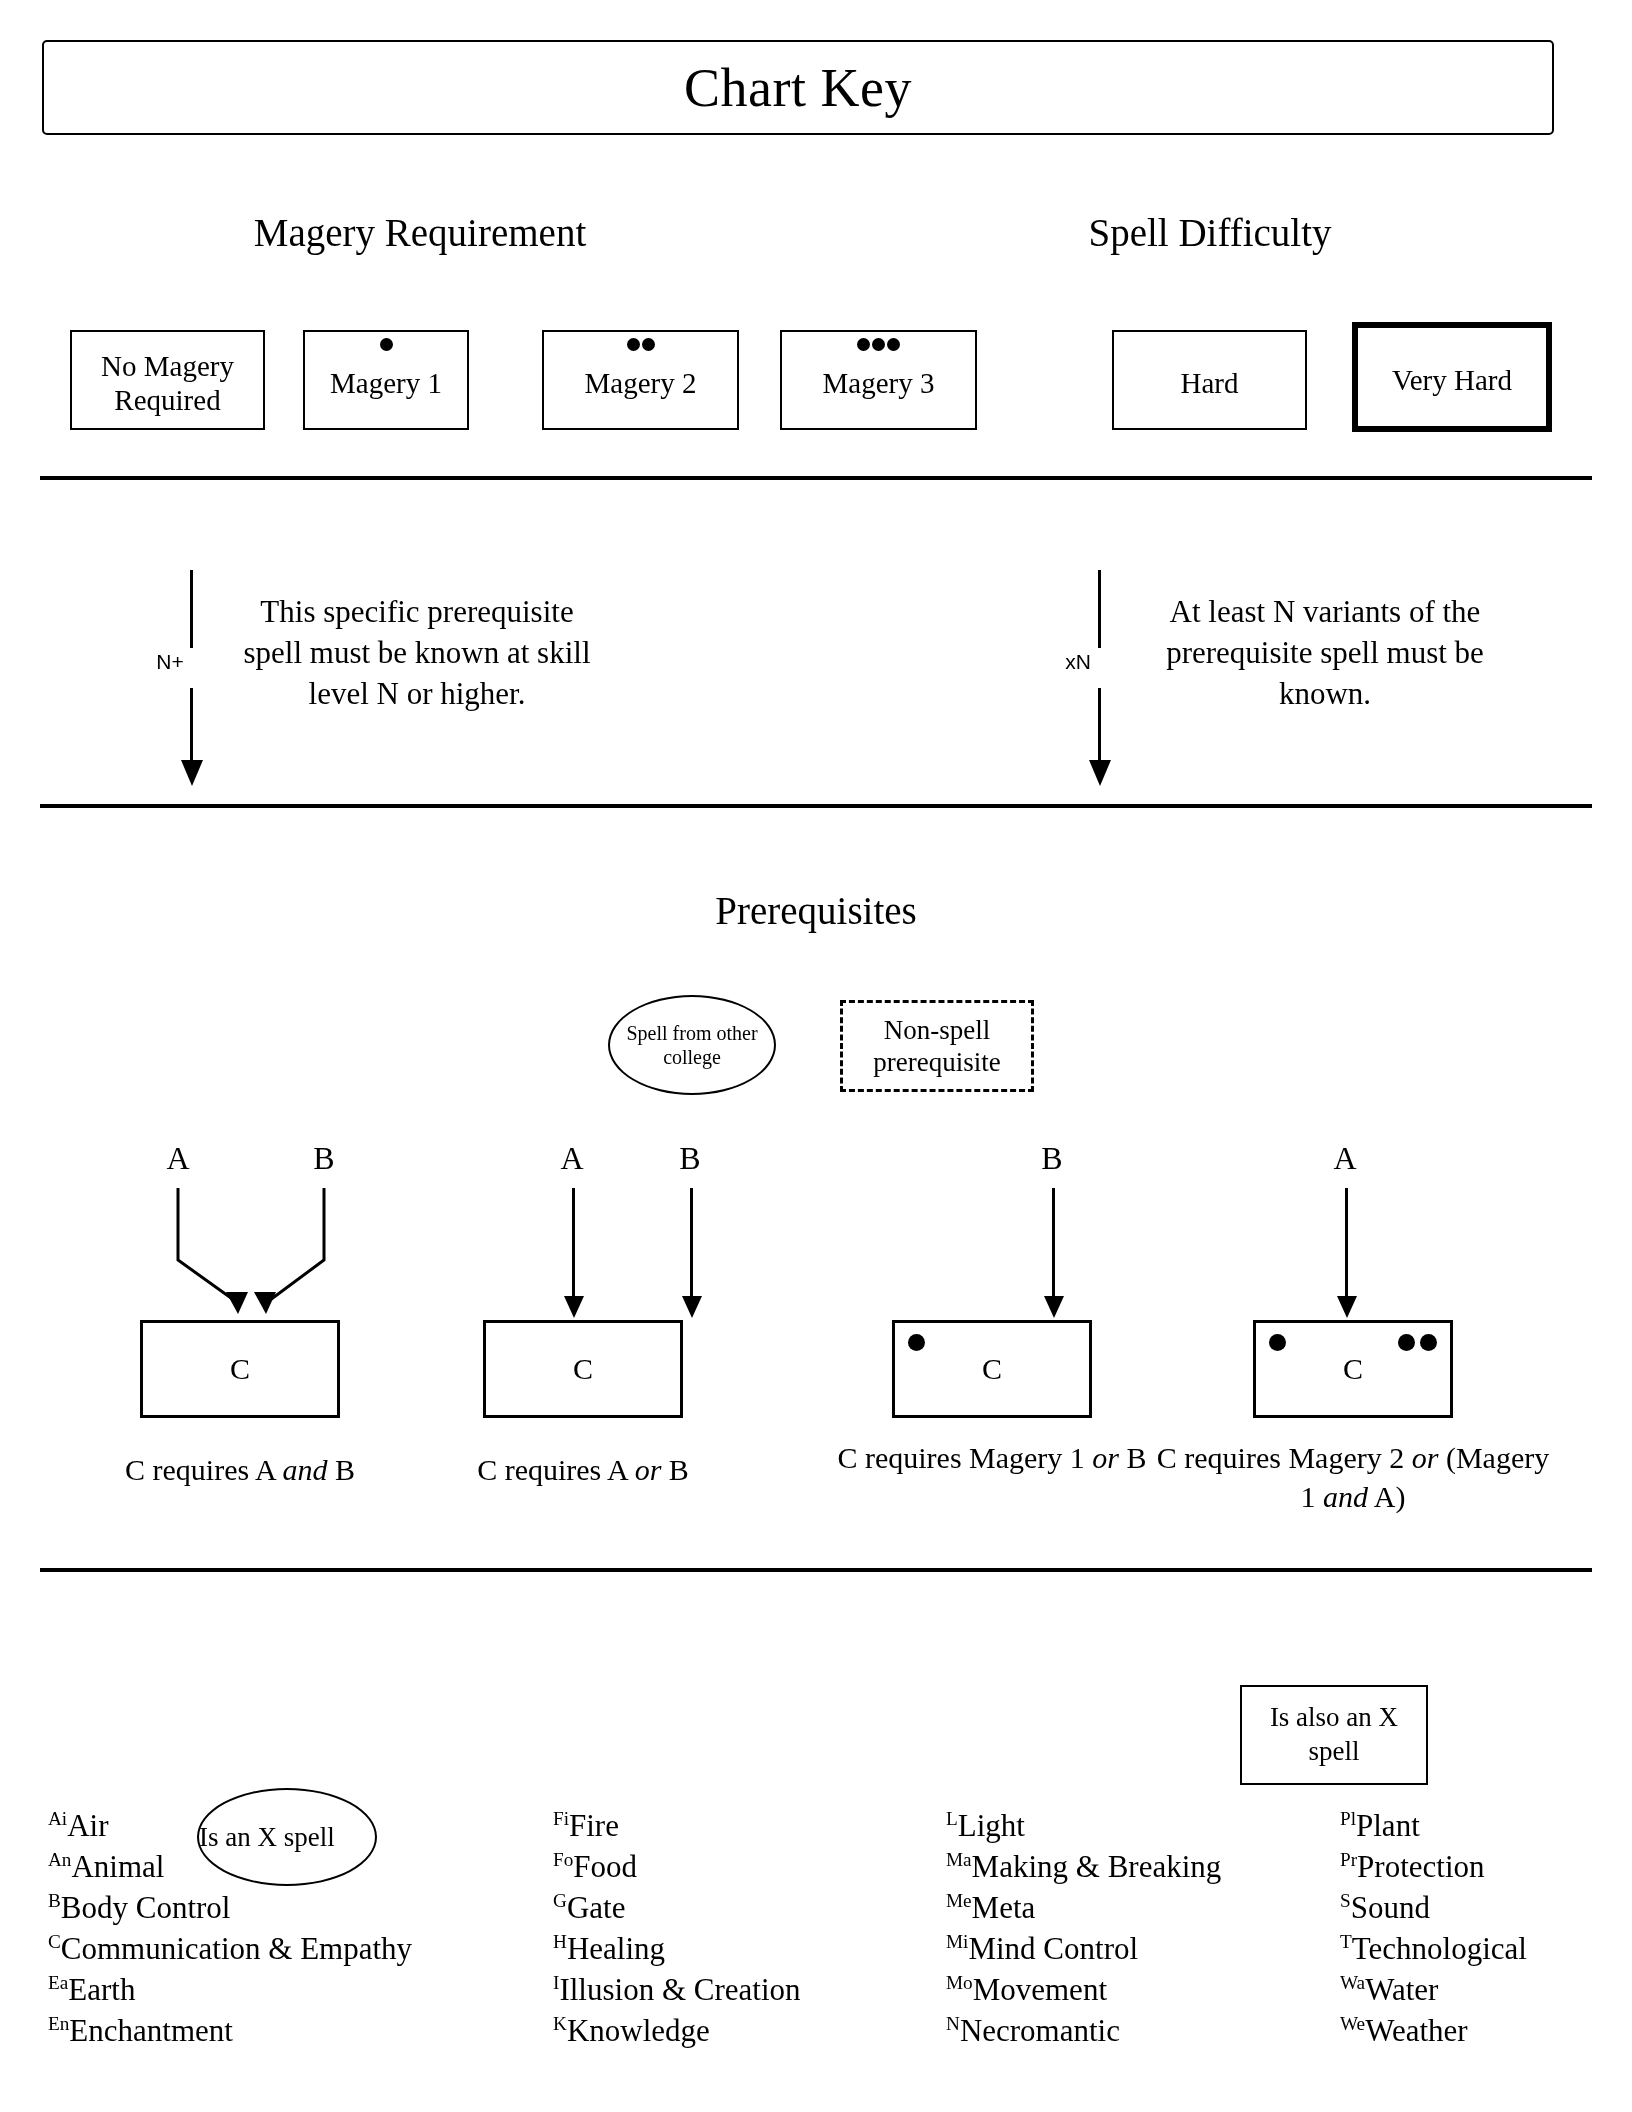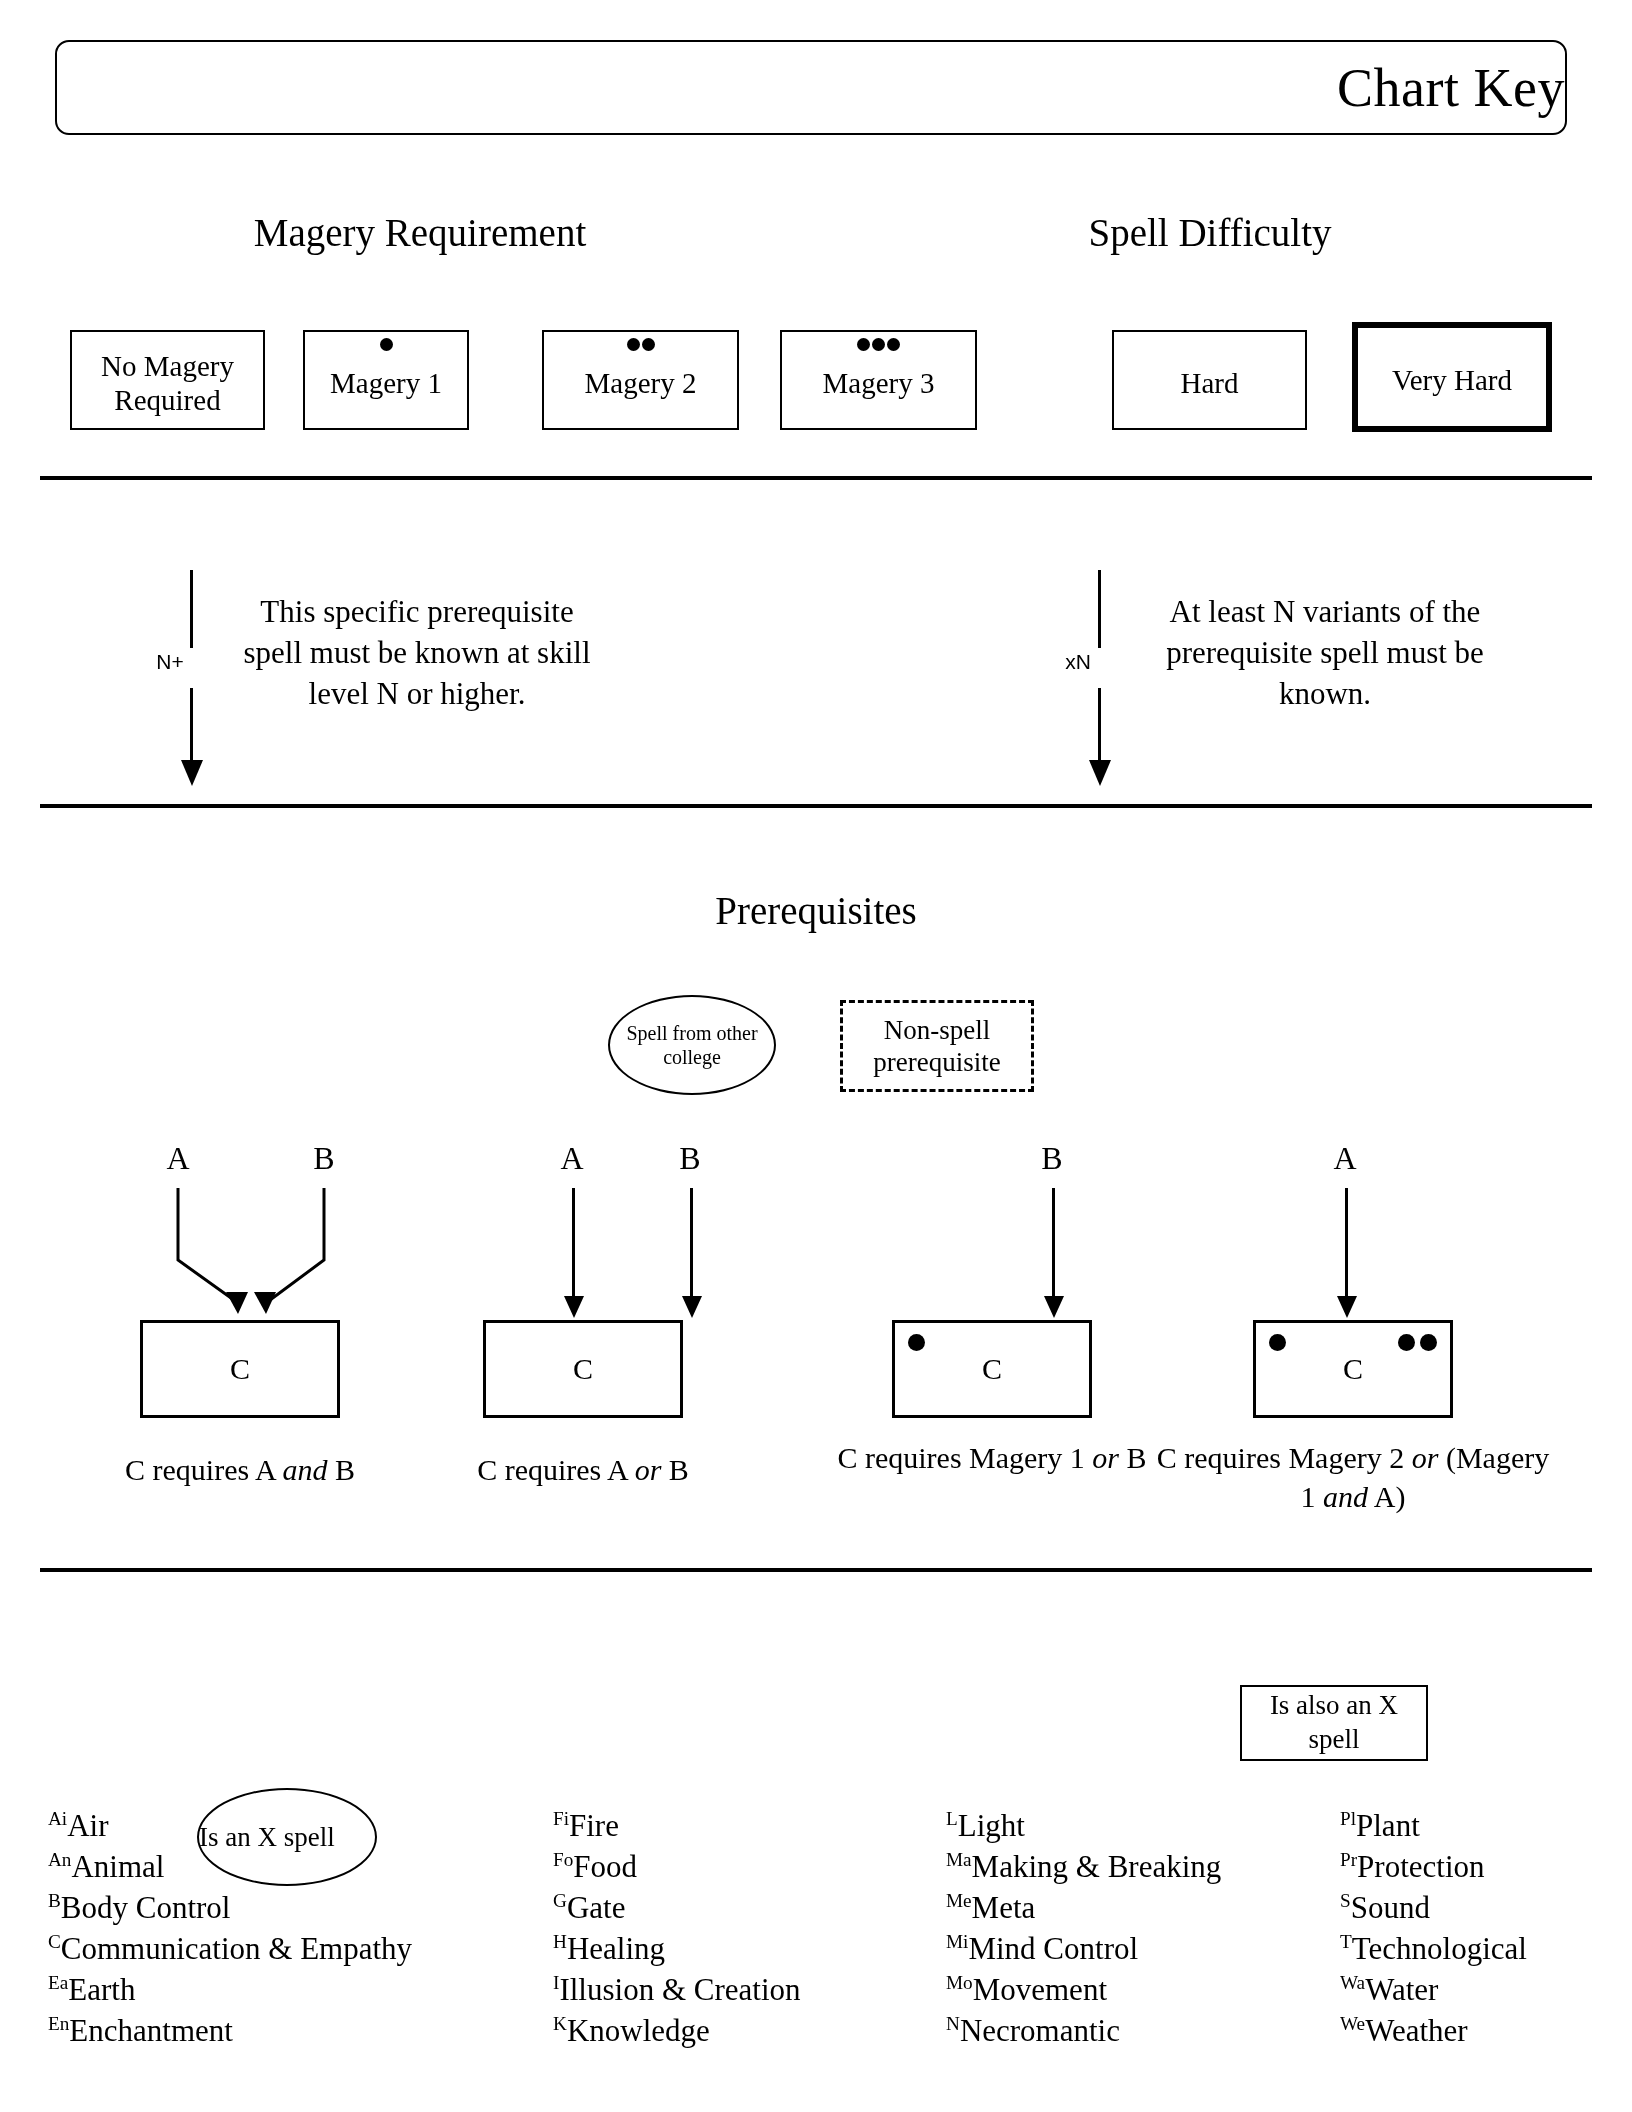--- a/index.html
+++ b/index.html
@@ -21,26 +21,25 @@
   }
 
   
   #title-banner {
     position: absolute;
     left: 42px;
     top: 40px;
     width: 1512px;
     height: 95px;
     border: 2.5px solid #000;
-    border-radius: 14px;
-    box-sizing: border-box;
-    display: flex;
-    align-items: center;
-    justify-content: flex-end;
-    margin-left: 13px;
+    border-radius: 5px;
+    box-sizing: border-box;
+    display: flex;
+    align-items: center;
+    justify-content: center;
   }
   #title-banner .title-text {
     font-size: 54px;
     line-height: 1;
     letter-spacing: 0.5px;
   }
 
   
   .section-heading {
     position: absolute;
@@ -238,21 +237,21 @@
     align-items: center;
     justify-content: flex-start;
     text-align: center;
     font-size: 27px;
   }
   #is-also-an-x-spell {
     position: absolute;
     left: 1240px;
     top: 1685px;
     width: 188px;
-    height: 76px;
+    height: 100px;
     border: 2.5px solid #000;
     box-sizing: border-box;
     display: flex;
     align-items: center;
     justify-content: flex-end;
     text-align: center;
     font-size: 27px;
     line-height: 1.25;
   }
 

